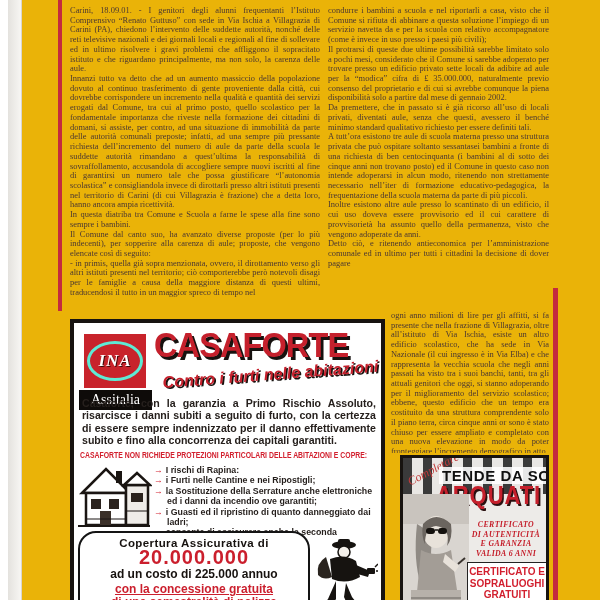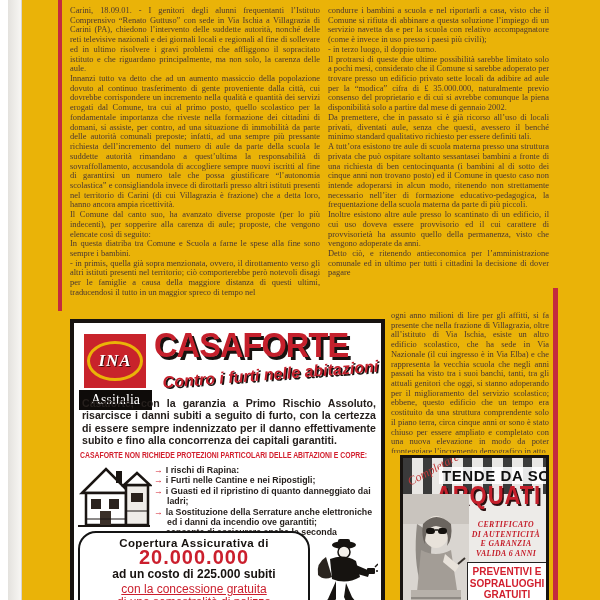--- a/index.html
+++ b/index.html
@@ -16,21 +16,21 @@
   .col p{margin:0;}
   .col-left{left:62px;top:6px;width:250px;height:312px;}
   .col-right{left:320px;top:6px;width:221px;height:304px;}
   .col-narrow{left:383px;top:311px;width:158px;height:142px;}
 
   
   .ad-casa{position:absolute;left:62px;top:319px;width:315px;height:290px;
            background:#fff;border:4px solid #171310;box-sizing:border-box;overflow:hidden;}
   .ina{position:absolute;left:10px;top:11px;width:62px;height:54px;background:#c8232b;
        display:flex;align-items:center;justify-content:center;}
-  .ina-oval{border:3px solid #eab308;border-radius:50%;width:50px;height:34px;
+  .ina-oval{border:3px solid #5eead4;border-radius:50%;width:50px;height:34px;
             display:flex;align-items:center;justify-content:center;}
   .ina-text{font-family:"Liberation Serif",serif;font-style:italic;font-weight:bold;
             color:#fff;font-size:17px;text-shadow:1px 1px 0 #3a0a0a;letter-spacing:1px;}
   .assitalia{position:absolute;left:5px;top:67px;width:73px;height:20px;background:#0e0b09;
              color:#fff;font-family:"Liberation Serif",serif;font-size:14px;
              display:flex;align-items:center;justify-content:center;}
   .casa-title{position:absolute;left:80px;top:2px;white-space:nowrap;
               font-family:"Liberation Sans",sans-serif;font-weight:bold;font-size:35px;
               color:#c5202c;text-shadow:3px 3px 0 #17120f;letter-spacing:-1px;
               transform:scaleX(.93);transform-origin:left top;}
@@ -50,21 +50,21 @@
              font-size:8.8px;line-height:10.4px;color:#241e1b;}
   .casa-list li{padding-left:13px;text-indent:-13px;margin:0;}
   .casa-list .arr{color:#d2202e;font-weight:bold;margin-right:3px;}
   .cover-box{position:absolute;left:4px;top:208px;width:224px;background:#fff;
              border:2.5px solid #141414;border-radius:18px;padding:4px 2px 10px;
              text-align:center;font-family:"Liberation Sans",sans-serif;}
   .cover-h{font-weight:bold;font-size:11.5px;line-height:12px;color:#17120f;letter-spacing:.4px;}
   .cover-amount{font-weight:bold;font-size:20px;line-height:17px;color:#cb1f2d;letter-spacing:1px;}
   .cover-cost{font-weight:bold;font-size:12px;line-height:17px;color:#17120f;}
   .cover-cost .big{font-size:12px;}
-  .cover-promo{font-weight:normal;font-size:12px;line-height:13px;color:#cb1f2d;
+  .cover-promo{font-weight:bold;font-size:12px;line-height:13px;color:#cb1f2d;
                text-decoration:underline;}
   .casa-burglar{position:absolute;left:232px;top:214px;}
 
   
   .ad-arquati{position:absolute;left:392px;top:455px;width:149px;height:160px;
               background:#edebe8;border:3px solid #171310;box-sizing:border-box;overflow:hidden;}
   .awning{position:absolute;left:0;top:0;width:143px;height:36px;
           background:repeating-linear-gradient(90deg,#3a3a3a 0 9px,#e9e7e4 9px 20px);}
   .arq-kicker{position:absolute;left:36px;top:9px;font-family:"Liberation Sans",sans-serif;
               font-weight:bold;font-size:15px;letter-spacing:.6px;color:#101010;
@@ -89,28 +89,27 @@
 <body>
 
 <div class="page">
   <div class="scan-edge"></div>
   <div class="rule rule-left"></div>
   <div class="rule rule-right"></div>
 
   <div class="col col-left">
     <p>Carini, 18.09.01. - I genitori degli alunni frequentanti l’Istituto Comprensivo “Renato Guttuso” con sede in Via Ischia a Villagrazia di Carini (PA), chiedono l’intervento delle suddette autorità, nonché delle reti televisive nazionali e dei giornali locali e regionali al fine di sollevare ed in ultimo risolvere i gravi problemi che affliggono il sopracitato istituto e che riguardano principalmente, ma non solo, la carenza delle aule.</p>
     <p>Innanzi tutto va detto che ad un aumento massiccio della popolazione dovuto al continuo trasferimento di gente proveniente dalla città, cui dovrebbe corrispondere un incremento nella qualità e quantità dei servizi erogati dal Comune, tra cui al primo posto, quello scolastico per la fondamentale importanza che riveste nella formazione dei cittadini di domani, si assiste, per contro, ad una situazione di immobilità da parte delle autorità comunali preposte; infatti, ad una sempre più pressante richiesta dell’incremento del numero di aule da parte della scuola le suddette autorità rimandano a quest’ultima la responsabilità di sovraffollamento, accusandola di accogliere sempre nuovi iscritti al fine di garantirsi un numero tale che possa giustificare “l’autonomia scolastica” e consigliandola invece di dirottarli presso altri istituti presenti nel territorio di Carini (di cui Villagrazia è frazione) che a detta loro, hanno ancora ampia ricettività.</p>
+    <p>In questa diatriba tra Comune e Scuola a farne le spese alla fine sono sempre i bambini.</p>
     <p>Il Comune dal canto suo, ha avanzato diverse proposte (per lo più indecenti), per sopperire alla carenza di aule; proposte, che vengono elencate così di seguito:</p>
-    <p>In questa diatriba tra Comune e Scuola a farne le spese alla fine sono sempre i bambini.</p>
     <p>- in primis, quella già sopra menzionata, ovvero, il dirottamento verso gli altri istituti presenti nel territorio; ciò comporterebbe però notevoli disagi per le famiglie a causa della maggiore distanza di questi ultimi, traducendosi il tutto in un maggior spreco di tempo nel</p>
   </div>
 
   <div class="col col-right">
     <p>condurre i bambini a scuola e nel riportarli a casa, visto che il Comune si rifiuta di abbinare a questa soluzione l’impiego di un servizio navetta da e per la scuola con relativo accompagnatore (come è invece in uso presso i paesi più civili);</p>
-    <p>- in terzo luogo, il doppio turno.</p>
     <p>Il protrarsi di queste due ultime possibilità sarebbe limitato solo a pochi mesi, considerato che il Comune si sarebbe adoperato per trovare presso un edificio privato sette locali da adibire ad aule per la “modica” cifra di £ 35.000.000, naturalmente previo consenso del proprietario e di cui si avrebbe comunque la piena disponibilità solo a partire dal mese di gennaio 2002.</p>
     <p>Da premettere, che in passato si è già ricorso all’uso di locali privati, diventati aule, senza che questi, avessero il benché minimo standard qualitativo richiesto per essere definiti tali.</p>
     <p>A tutt’ora esistono tre aule di scuola materna presso una struttura privata che può ospitare soltanto sessantasei bambini a fronte di una richiesta di ben centocinquanta (i bambini al di sotto dei cinque anni non trovano posto) ed il Comune in questo caso non intende adoperarsi in alcun modo, ritenendo non strettamente necessario nell’iter di formazione educativo-pedagogica, la frequentazione della scuola materna da parte di più piccoli.</p>
     <p>Inoltre esistono altre aule presso lo scantinato di un edificio, il cui uso doveva essere provvisorio ed il cui carattere di provvisorietà ha assunto quello della permanenza, visto che vengono adoperate da anni.</p>
     <p>Detto ciò, e ritenendo antieconomica per l’amministrazione comunale ed in ultimo per tutti i cittadini la decisione di dover pagare</p>
   </div>
 
   <div class="col col-narrow">
     <p>ogni anno milioni di lire per gli affitti, si fa presente che nella frazione di Villagrazia, oltre all’istituto di Via Ischia, esiste un altro edificio scolastico, che ha sede in Via Nazionale (il cui ingresso è in Via Elba) e che rappresenta la vecchia scuola che negli anni passati ha visto tra i suoi banchi, tanti, tra gli attuali genitori che oggi, si stanno adoperando per il miglioramento del servizio scolastico; ebbene, questo edificio che un tempo era costituito da una struttura comprendente solo il piano terra, circa cinque anni or sono è stato chiuso per essere ampliato e completato con una nuova elevazione in modo da poter fronteggiare l’incremento demografico in atto.</p>
 
@@ -140,32 +139,32 @@
       <rect x="55" y="30" width="12" height="9" fill="#2a221d"></rect>
       <rect x="24" y="48" width="11" height="14" fill="#3a2f28"></rect>
       <line x1="10" y1="56" x2="50" y2="56" stroke="#1a1512" stroke-width="1"></line>
       <line x1="50" y1="48" x2="72" y2="48" stroke="#1a1512" stroke-width="1"></line>
       <line x1="2" y1="63" x2="74" y2="63" stroke="#1a1512" stroke-width="2"></line>
     </svg>
 
     <ul class="casa-list">
       <li><span class="arr">→</span><span>I rischi di Rapina:</span></li>
       <li><span class="arr">→</span><span>i Furti nelle Cantine e nei Ripostigli;</span></li>
+      <li><span class="arr">→</span><span>la Sostituzione della Serrature anche elettroniche ed i danni da incendio ove garantiti;</span></li>
       <li><span class="arr">→</span><span>i Guasti ed il ripristino di quanto danneggiato dai ladri;</span></li>
-      <li><span class="arr">→</span><span>la Sostituzione della Serrature anche elettroniche ed i danni da incendio ove garantiti;</span></li>
       <li><span class="arr">→</span><span>consente di assicurare anche la seconda abitazione;</span></li>
     </ul>
 
     <div class="cover-box">
       <div class="cover-h">Copertura Assicurativa di</div>
       <div class="cover-amount">20.000.000</div>
       <div class="cover-cost">
         <span>ad un costo di</span>
         <span class="big">225.000</span>
-        <span>subiti</span>
+        <span>annuo</span>
       </div>
       <div class="cover-promo">con la concessione gratuita</div>
       <div class="cover-promo">di una semestralità di polizza</div>
     </div>
 
     <svg class="casa-burglar" width="72" height="76" viewBox="0 0 72 76">
       <ellipse cx="38" cy="8" rx="12" ry="4" fill="#161310"></ellipse>
       <rect x="32" y="2" width="12" height="7" rx="2" fill="#161310"></rect>
       <circle cx="38" cy="15" r="6" fill="#f4f0ea" stroke="#161310" stroke-width="1.5"></circle>
       <path d="M24 22 Q38 16 50 24 L54 40 Q40 48 26 42 Z" fill="#161310"></path>
@@ -204,18 +203,18 @@
     </svg>
 
     <div class="arq-cert">
       <div>CERTIFICATO</div>
       <div>DI AUTENTICITÀ</div>
       <div>E GARANZIA</div>
       <div>VALIDA 6 ANNI</div>
     </div>
 
     <div class="arq-offer">
-      <div>PREVENTIVI E</div>
+      <div>CERTIFICATO E</div>
       <div>SOPRALUOGHI</div>
       <div>GRATUITI</div>
     </div>
   </div>
 </div>
 
 </body></html>

